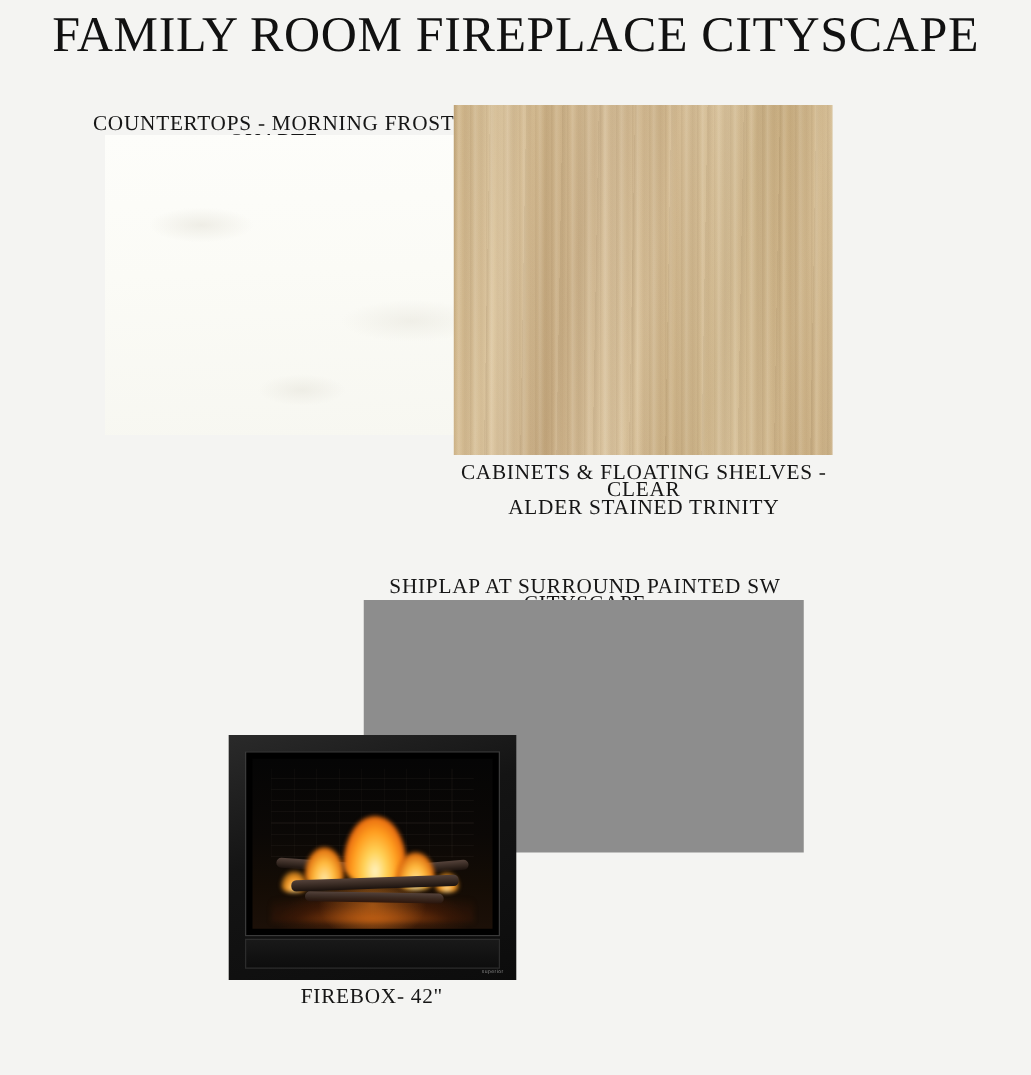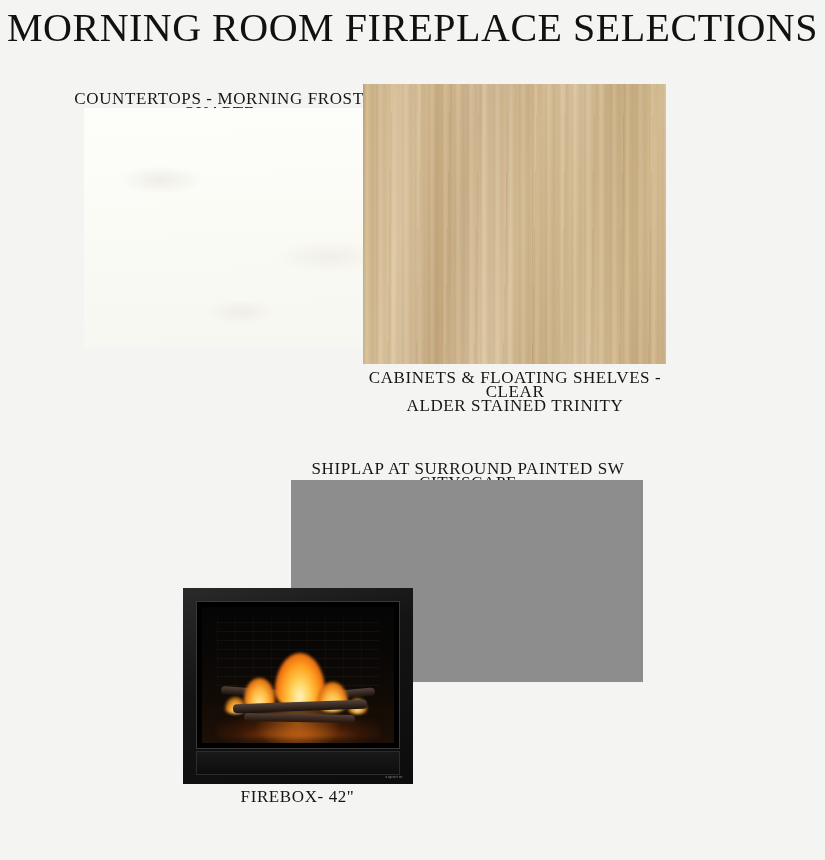--- a/index.html
+++ b/index.html
@@ -264,21 +264,21 @@
     left: 180px;
     top: 790px;
     width: 235px;
   }
 </style>
 </head>
 <body>
 
 <div id="board">
 
-  <div class="title">MORNING ROOM FIREPLACE SELECTIONS</div>
+  <div class="title">FAMILY ROOM FIREPLACE CITYSCAPE</div>
 
   <div class="caption caption-countertop">COUNTERTOPS - MORNING FROST QUARTZ</div>
   <div class="countertop-swatch"></div>
 
   <div class="cabinet-swatch"></div>
   <div class="caption caption-paint">SHIPLAP AT SURROUND PAINTED SW CITYSCAPE</div>
 
   <div class="caption caption-cabinet">
     <div>CABINETS &amp; FLOATING SHELVES - CLEAR</div>
     <div>ALDER STAINED TRINITY</div>

